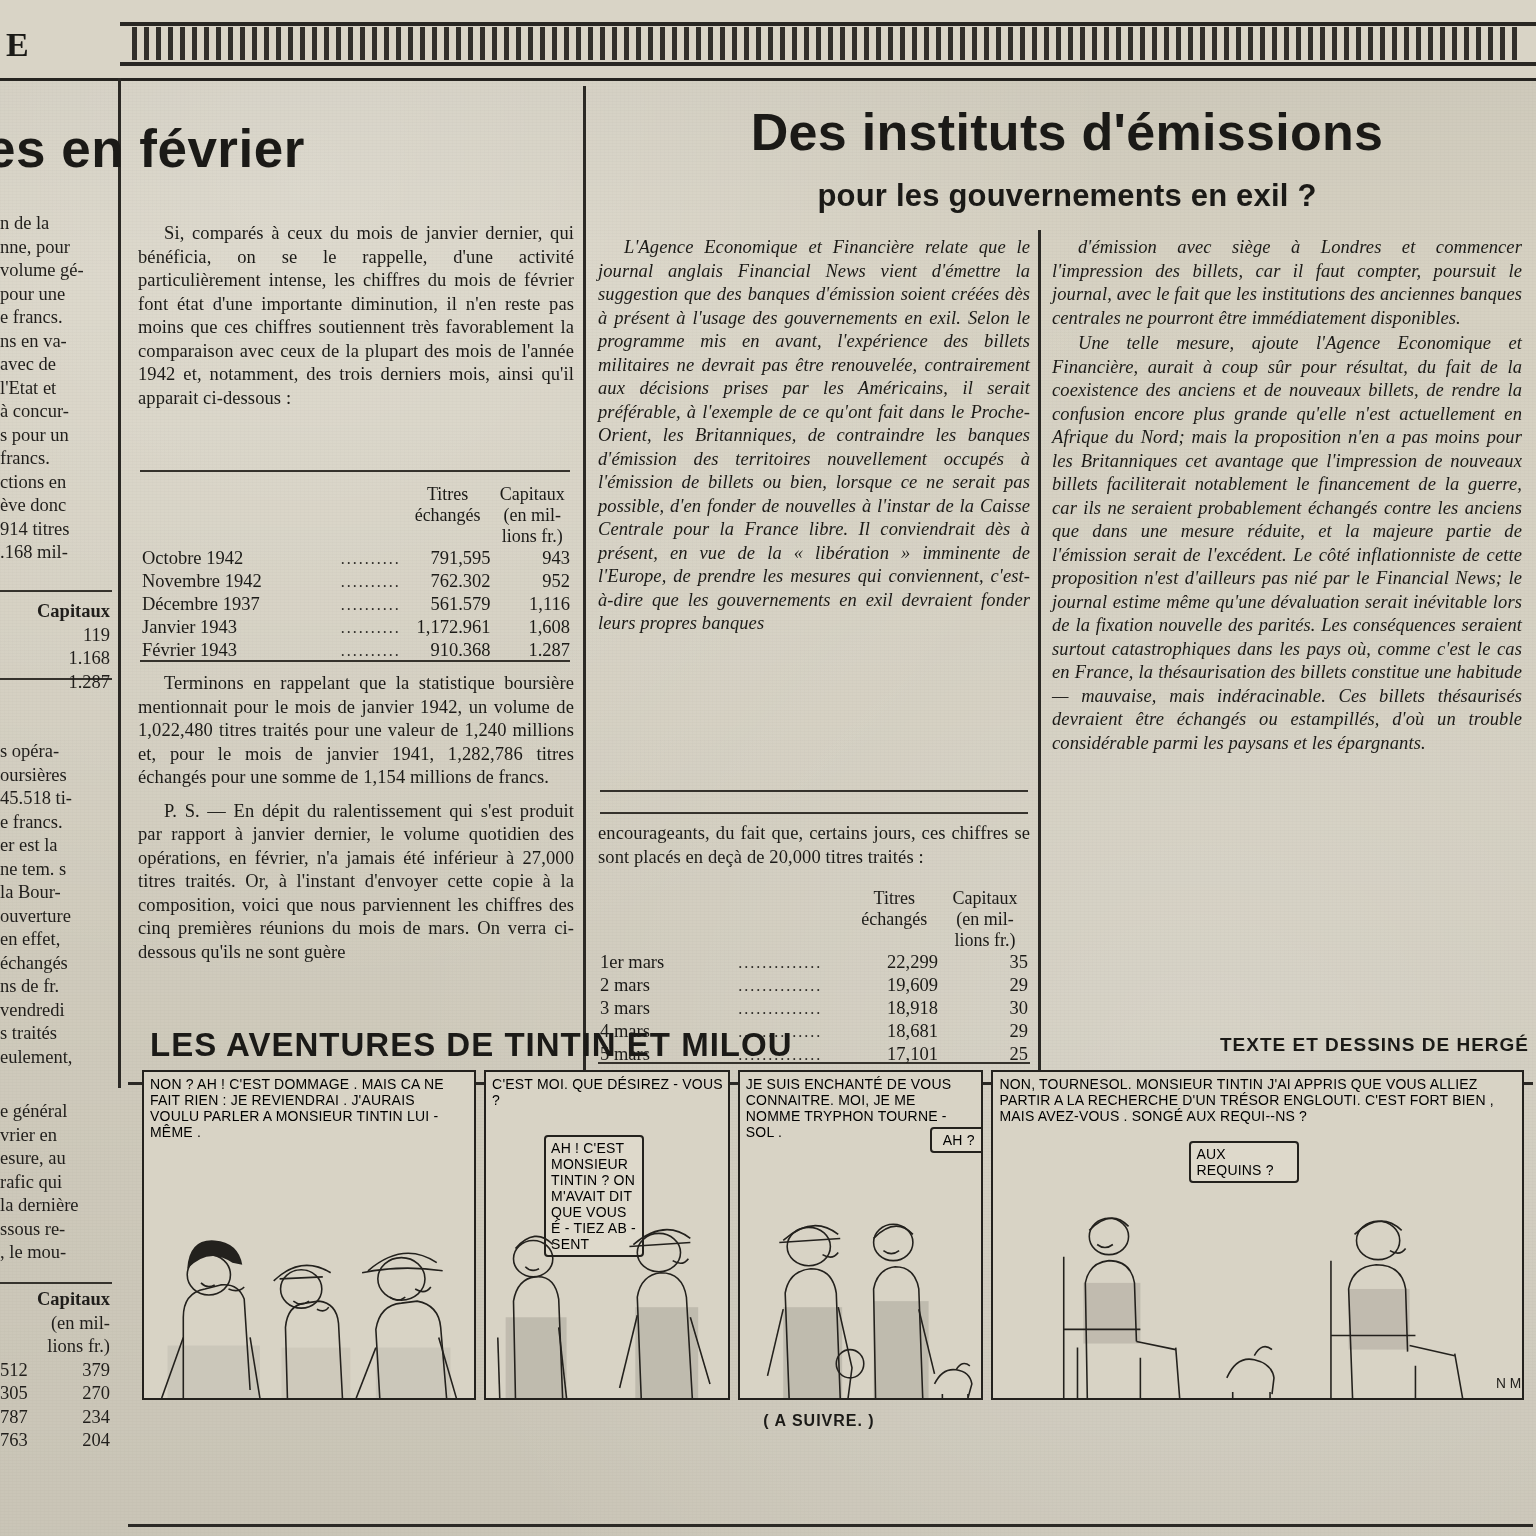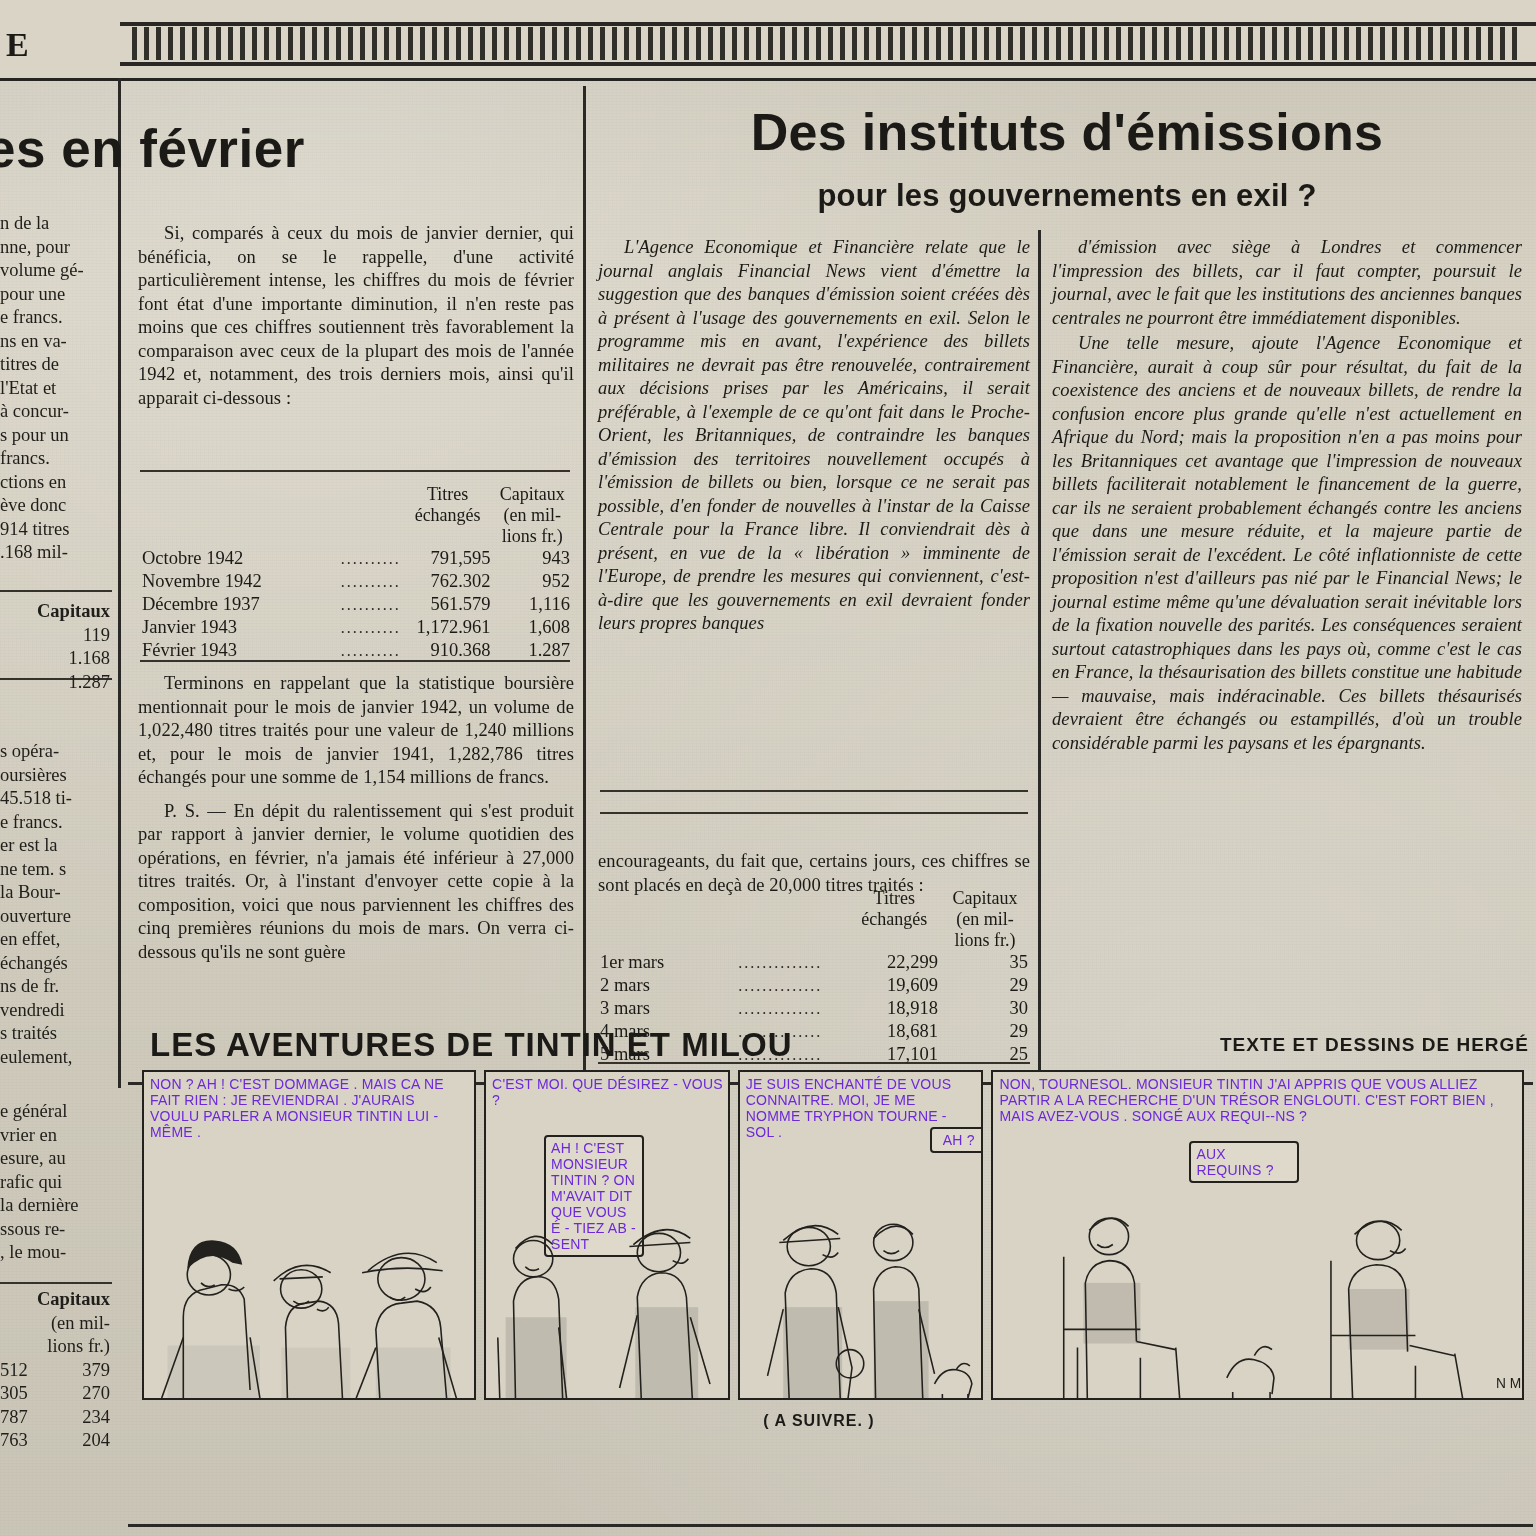--- a/index.html
+++ b/index.html
@@ -224,21 +224,21 @@
   .p1 { width: 336px; }
   .p2 { width: 246px; }
   .p3 { width: 246px; }
   .p4 { width: 538px; }
   .balloon {
     position: absolute;
     font-family: "Liberation Sans", sans-serif;
     font-size: 14px;
     line-height: 16px;
     letter-spacing: 0.2px;
-    color: #6d28d9;
+    color: #000000;
     text-transform: uppercase;
   }
   .bal-box {
     border: 2px solid #23211d;
     border-radius: 4px;
     background: #ded9cb;
     padding: 3px 5px;
     margin-top: 7px;
   }
   .figs {
@@ -287,21 +287,21 @@
   <div class="thinrule" style="left:0px; top:1282px; width:112px;"></div>
   <div class="thinrule" style="left:598px; top:1062px; width:432px;"></div>
 
   <div class="col cut-col" style="left:0px; top:212px; width:110px;">
     <div>n  de  la</div>
     <div>nne,  pour</div>
     <div>volume gé-</div>
     <div>pour  une</div>
     <div>e  francs.</div>
     <div>ns  en  va-</div>
-    <div>titres  de</div>
+    <div>avec  de</div>
     <div>l'Etat  et</div>
     <div>à  concur-</div>
     <div>s  pour  un</div>
     <div>francs.</div>
     <div>ctions  en</div>
     <div>ève  donc</div>
     <div>914  titres</div>
     <div>.168  mil-</div>
   </div>
 
@@ -434,21 +434,21 @@
   </div>
 
   <div class="headline-main">Des instituts d'émissions</div>
   <div class="headline-sub">pour les gouvernements en exil ?</div>
 
   <div class="col body-text ital" style="left:598px; top:236px; width:432px;">
     <p>L'Agence Economique et Financière relate que le journal anglais Financial News vient d'émettre la suggestion que des banques d'émission soient créées dès à présent à l'usage des gouvernements en exil. Selon le programme mis en avant, l'expérience des billets militaires ne devrait pas être renouvelée, contrairement aux décisions prises par les Américains, il serait préférable, à l'exemple de ce qu'ont fait dans le Proche-Orient, les Britanniques, de contraindre les banques d'émission des territoires nouvellement occupés à l'émission de billets ou bien, lorsque ce ne serait pas possible, d'en fonder de nouvelles à l'instar de la Caisse Centrale pour la France libre. Il conviendrait dès à présent, en vue de la « libération » imminente de l'Europe, de prendre les mesures qui conviennent, c'est-à-dire que les gouvernements en exil devraient fonder leurs propres banques</p>
   </div>
 
   <div class="col body-text" style="left:598px; top:822px; width:432px;">
-    <p style="text-indent:0;margin-top:28px;">encourageants, du fait que, certains jours, ces chiffres se sont placés en deçà de 20,000 titres traités :</p>
+    <p style="text-indent:0;">encourageants, du fait que, certains jours, ces chiffres se sont placés en deçà de 20,000 titres traités :</p>
   </div>
 
   <div class="tbl" style="left:598px; top:888px; width:432px;">
     <table>
       <thead>
         <tr>
           <th style="width:32%;"></th>
           <th style="width:26%;"></th>
           <th>Titres</th>
           <th>Capitaux</th>

